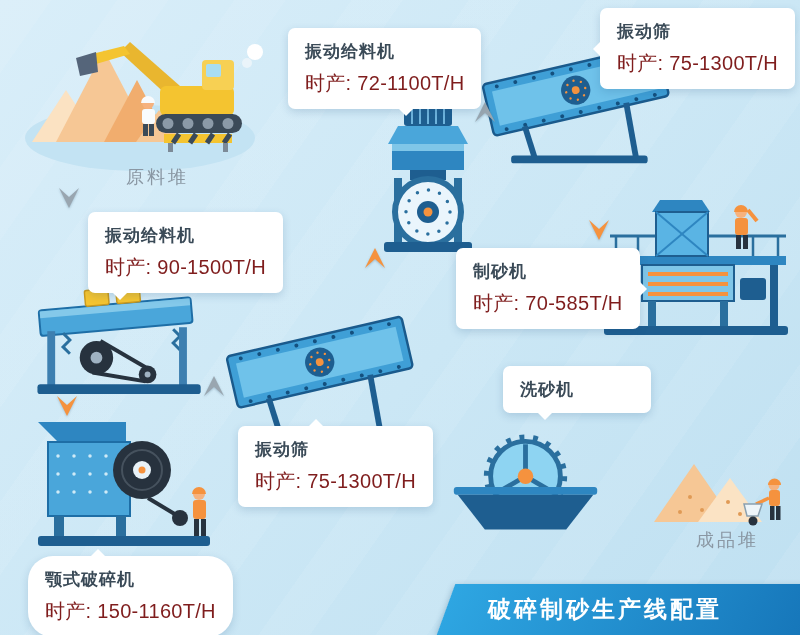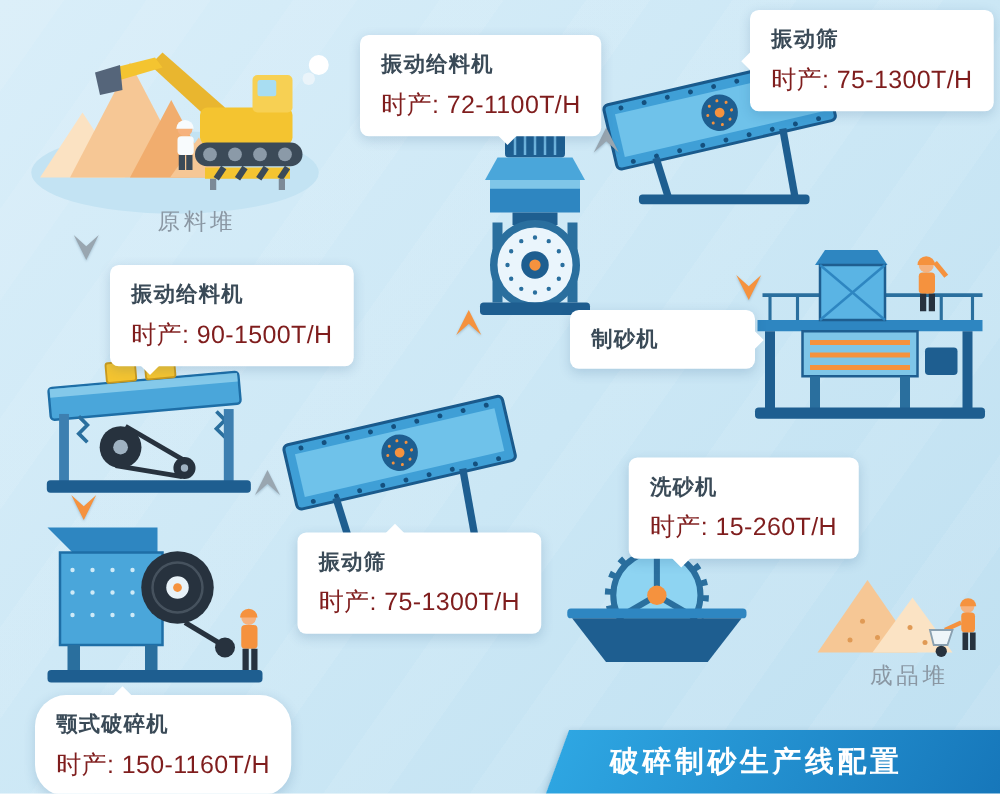--- a/index.html
+++ b/index.html
@@ -318,32 +318,32 @@
 
   <div class="label-box" style="left:600px;top:8px;">
     <span class="tail tail-left"></span>
     <div class="name">振动筛</div>
     <div class="cap">时产: 75-1300T/H</div>
   </div>
 
   <div class="label-box" style="left:408px;top:248px;margin-left:48px;">
     <span class="tail tail-right"></span>
     <div class="name">制砂机</div>
+    <div class="cap">时产: 70-585T/H</div>
   </div>
 
   <div class="label-box" style="left:238px;top:426px;">
     <span class="tail tail-up" style="left:70px;"></span>
     <div class="name">振动筛</div>
     <div class="cap">时产: 75-1300T/H</div>
   </div>
 
   <div class="label-box" style="left:503px;top:366px;">
     <span class="tail tail-down" style="left:34px;"></span>
     <div class="name">洗砂机</div>
-    <div class="cap">时产: 15-260T/H</div>
   </div>
 
   <div class="label-box" style="left:28px;top:556px;border-radius:25px;">
     <span class="tail tail-up" style="left:62px;"></span>
     <div class="name">颚式破碎机</div>
     <div class="cap">时产: 150-1160T/H</div>
   </div>
 
   <div class="banner">
     <div class="banner-bg"></div>

